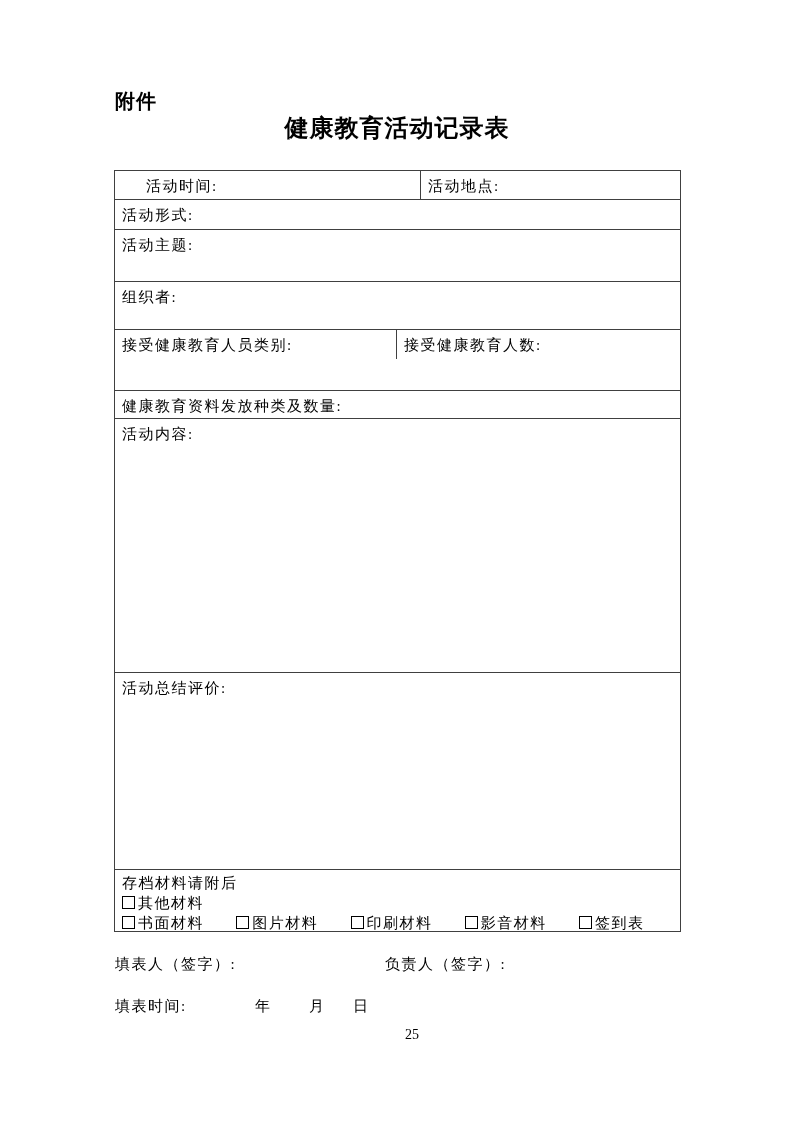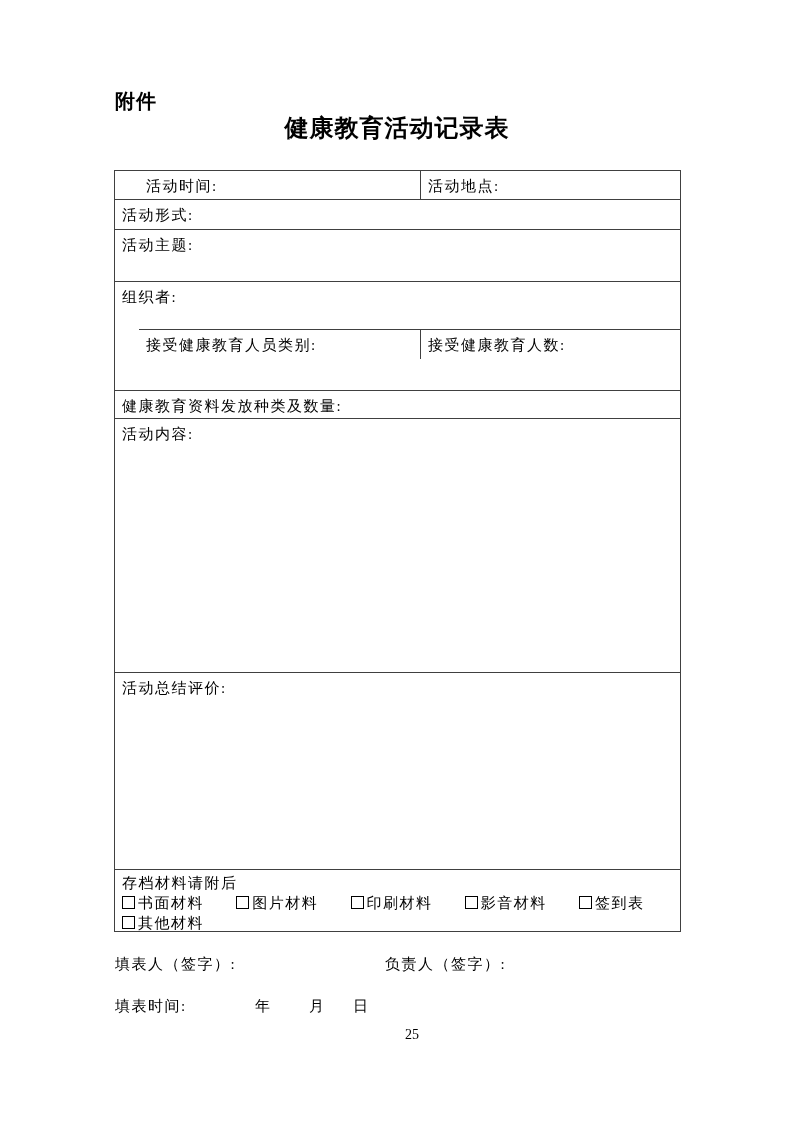--- a/index.html
+++ b/index.html
@@ -54,21 +54,21 @@
     padding: 5px 6px 0 7px;
     flex: 1 1 auto;
   }
   .cell.left-col { width: 281px; flex: 0 0 281px; }
   .cell.right-col { border-left: 1px solid #404040; flex: 1 1 auto; }
   .h-r1 { height: 28px; margin-left: 24px; }
   .h-r2 { height: 30px; }
   .h-r3 { height: 52px; }
   .h-r4 { height: 48px; }
   .h-r5 { height: 34px; }
-  .h-r6 { height: 30px; margin-left: 24px; }
+  .h-r6 { height: 30px; }
   .h-r7 { height: 28px; margin-top: 31px; }
   .h-r8 { height: 254px; }
   .h-r9 { height: 197px; }
   .h-r10 { height: 62px; }
   .archive-cell { padding-top: 3px; }
   .archive-line { white-space: nowrap; }
   .checkbox-item { display: inline-block; margin-right: 27px; }
   .checkbox-item.last { margin-right: 0; }
   .checkbox-box {
     display: inline-block;
@@ -137,28 +137,28 @@
     </div>
 
     <div class="row h-r9">
       <div class="cell">活动总结评价:</div>
     </div>
 
     <div class="row h-r10">
       <div class="cell archive-cell">
         <div class="archive-line">存档材料请附后</div>
         <div class="archive-line">
+          <span class="checkbox-item last"><span class="checkbox-box"></span><span>其他材料</span></span>
+        </div>
+        <div class="archive-line">
           <span class="checkbox-item"><span class="checkbox-box"></span><span>书面材料</span></span>
           <span class="checkbox-item"><span class="checkbox-box"></span><span>图片材料</span></span>
           <span class="checkbox-item"><span class="checkbox-box"></span><span>印刷材料</span></span>
           <span class="checkbox-item"><span class="checkbox-box"></span><span>影音材料</span></span>
           <span class="checkbox-item last"><span class="checkbox-box"></span><span>签到表</span></span>
-        </div>
-        <div class="archive-line">
-          <span class="checkbox-item last"><span class="checkbox-box"></span><span>其他材料</span></span>
         </div>
       </div>
     </div>
 
   </div>
 
   <div class="footer-line1">
     <span class="filler">填表人（签字）:</span>
     <span class="responsible">负责人（签字）:</span>
   </div>

